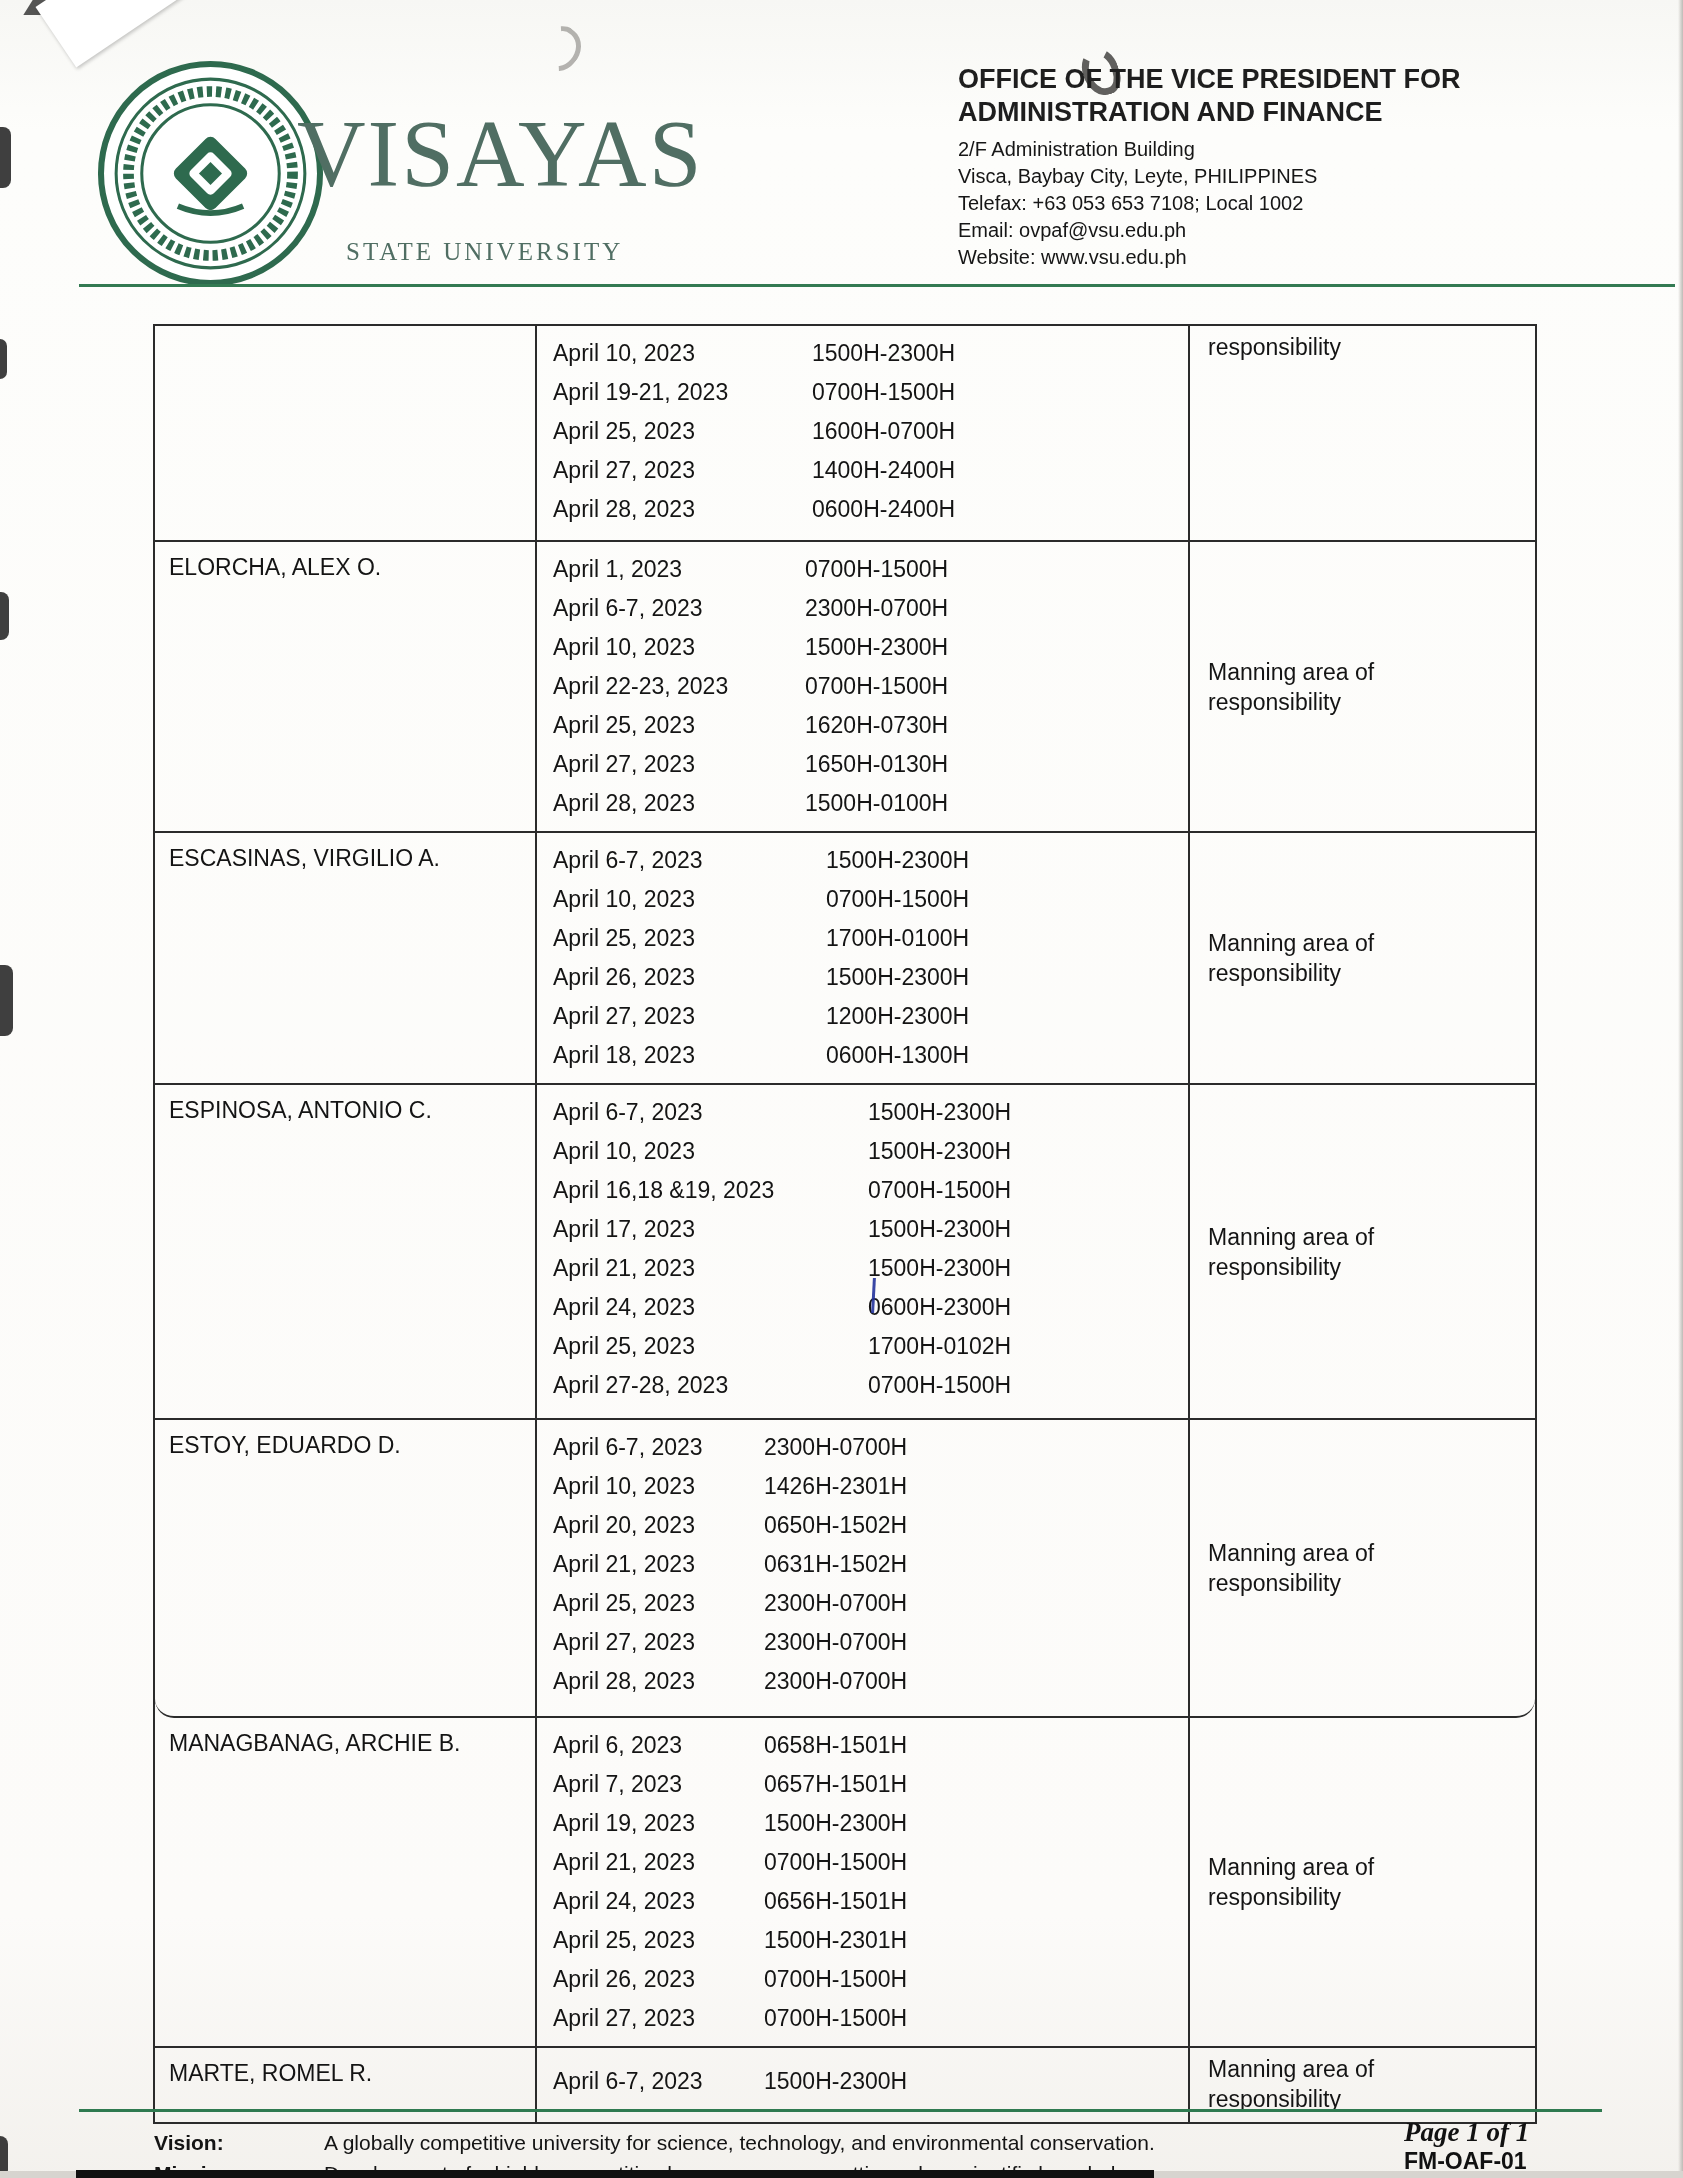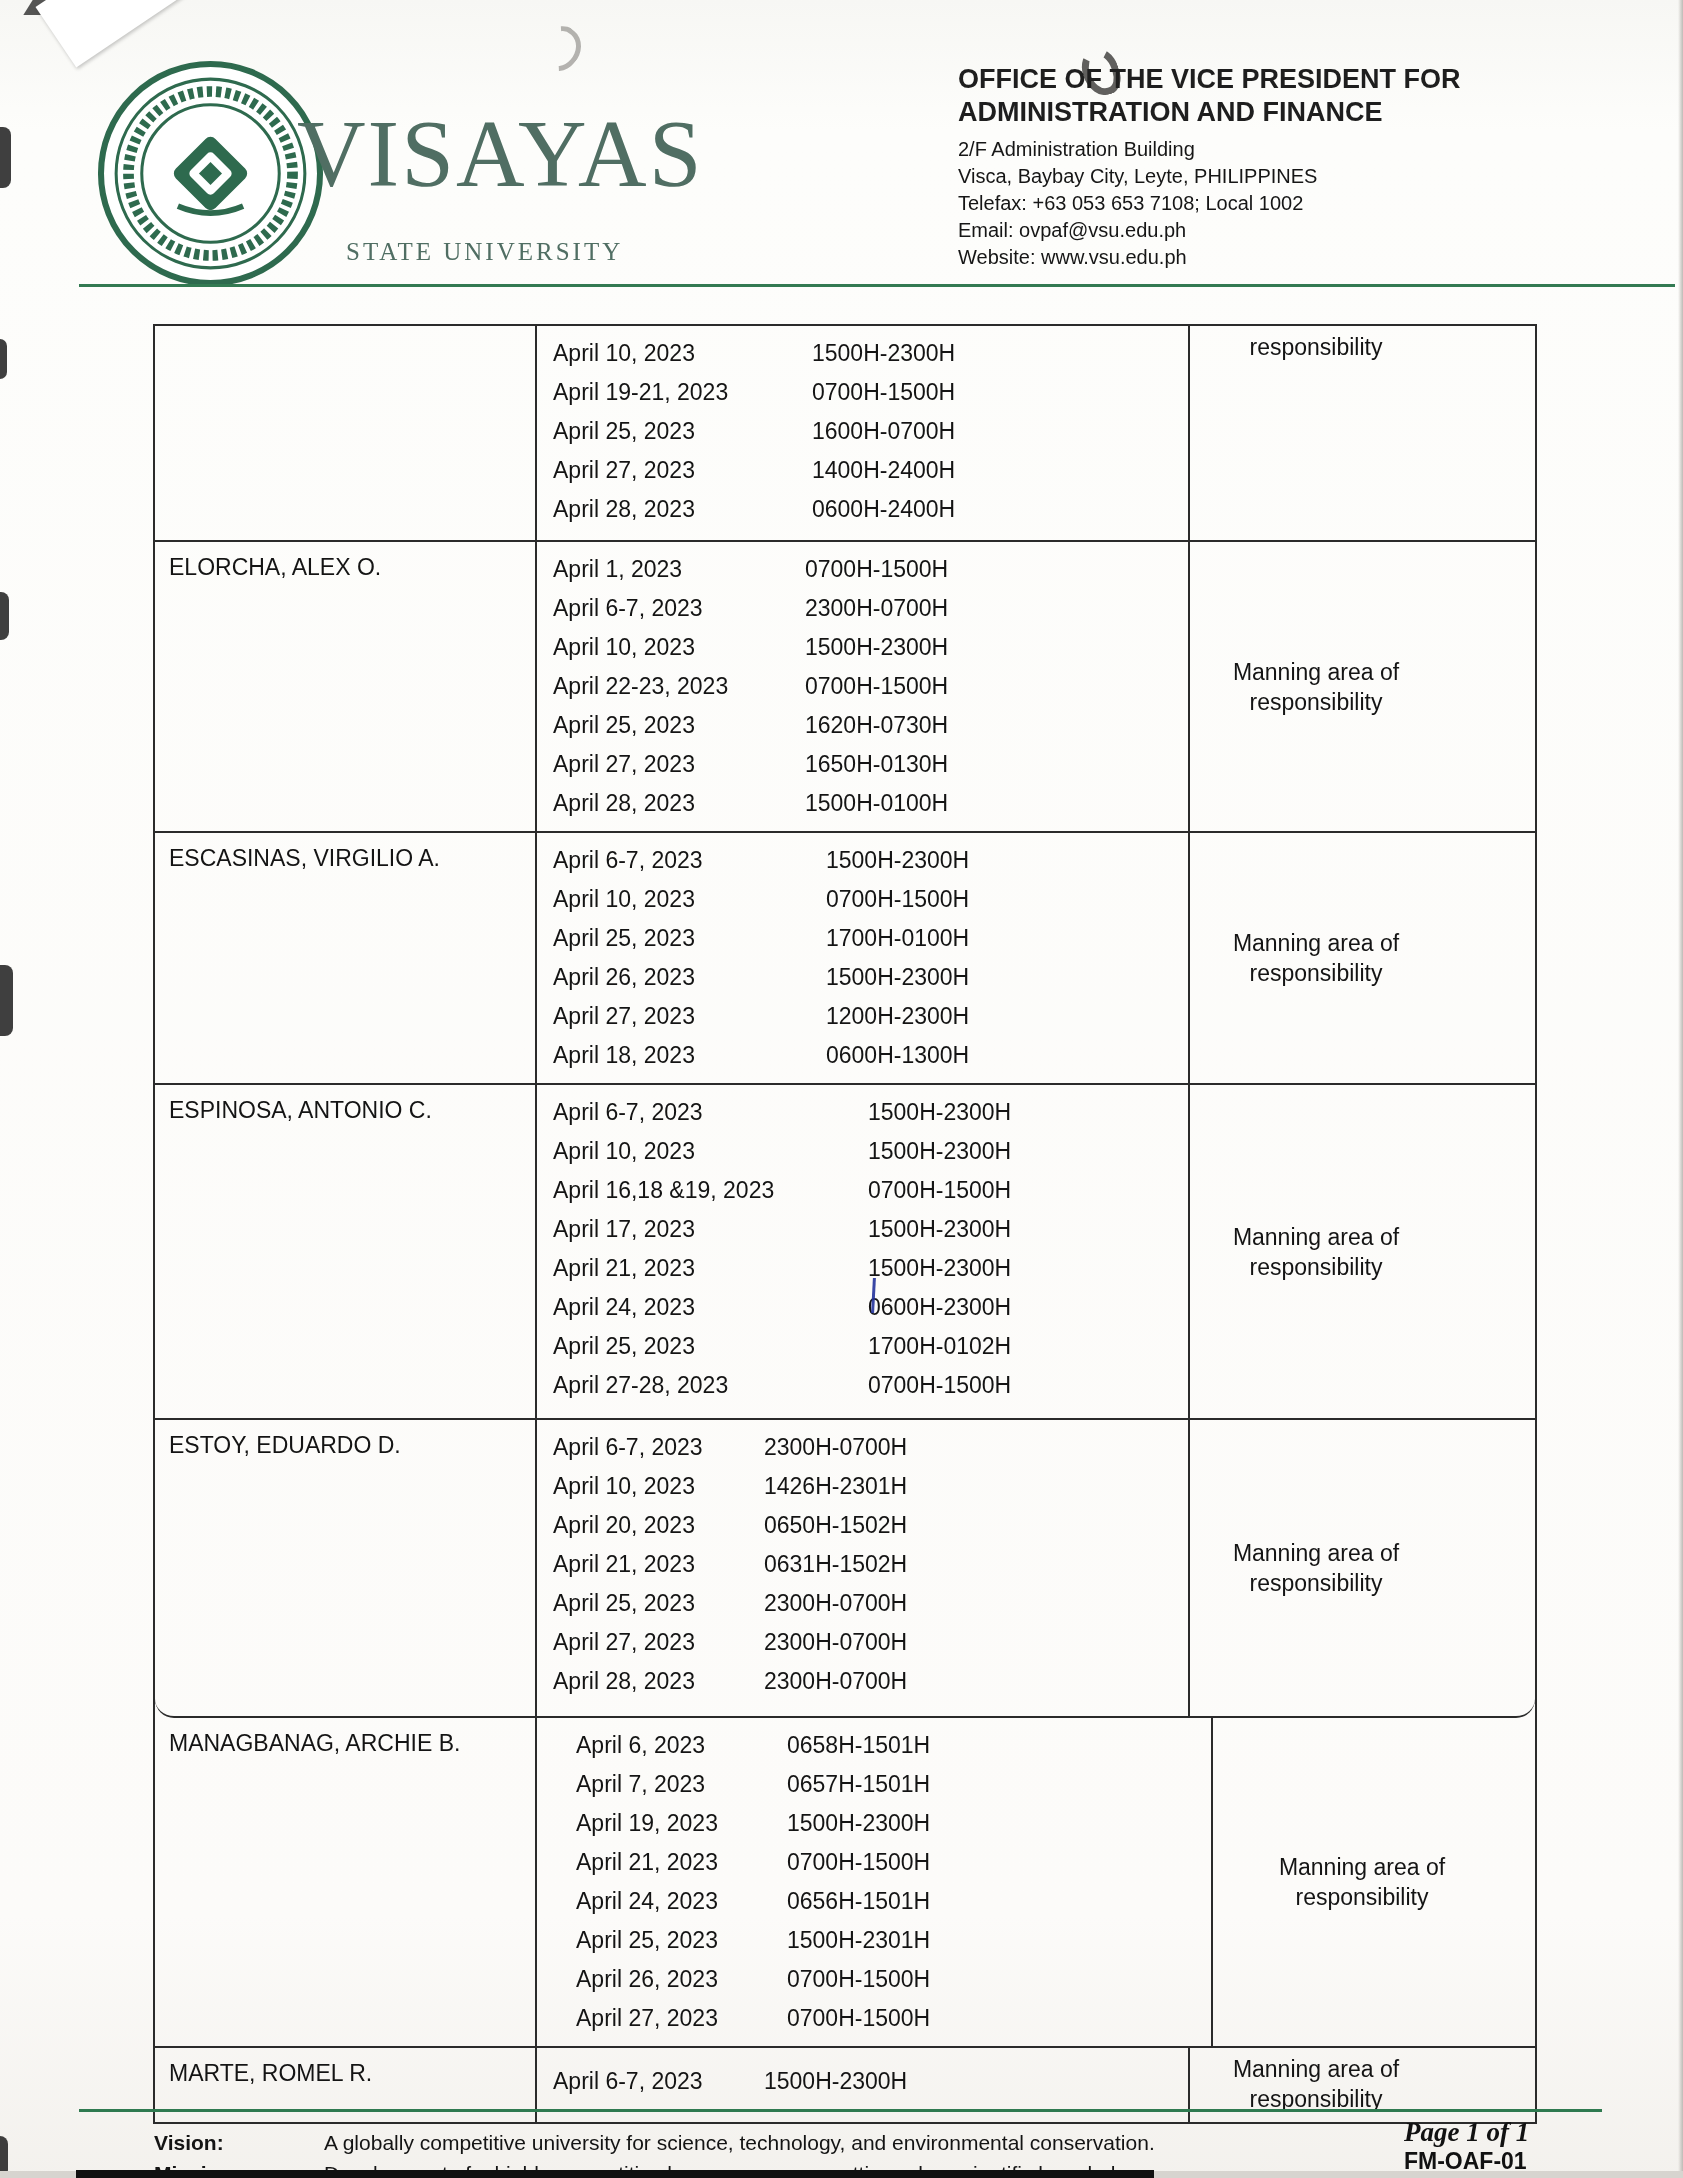--- a/index.html
+++ b/index.html
@@ -43,28 +43,28 @@
     border:2px solid #2b2b2b; background:transparent;
   }
   .trow { display:grid; grid-template-columns:382px 653px 1fr; border-bottom:2px solid #2b2b2b; }
   .trow:last-child { border-bottom:none; }
   .cell { font-size:23px; color:#141414; }
   .name-cell { border-right:2px solid #2b2b2b; padding:10px 38px 4px 14px; line-height:31px; }
   .sched-cell { border-right:2px solid #2b2b2b; padding:8px 10px 8px 16px; }
   .sched-line { display:flex; line-height:39px; white-space:nowrap; }
   .sched-date { flex:none; }
   .remark-cell { padding:8px 12px 8px 18px; display:flex; align-items:center; line-height:30px; }
-  .remark-text { width:216px;text-align:center; }
+  .remark-text { width:216px; }
 
   .trow:nth-child(1){ min-height:216px; } .trow:nth-child(1) .sched-date{ width:259px; }
   .trow:nth-child(2){ min-height:284px; } .trow:nth-child(2) .sched-date{ width:252px; }
   .trow:nth-child(3){ min-height:247px; } .trow:nth-child(3) .sched-date{ width:273px; }
   .trow:nth-child(4){ min-height:335px; } .trow:nth-child(4) .sched-date{ width:315px; }
   .trow:nth-child(5){ min-height:298px;border-radius:19px; } .trow:nth-child(5) .sched-date{ width:211px; }
-  .trow:nth-child(6){ min-height:329px;gap:23px; } .trow:nth-child(6) .sched-date{ width:211px; }
+  .trow:nth-child(6){ min-height:329px; } .trow:nth-child(6) .sched-date{ width:211px; }
   .trow:nth-child(7){ min-height:63px;  } .trow:nth-child(7) .sched-date{ width:211px; }
   .trow:first-child .remark-cell, .trow:last-child .remark-cell { align-items:flex-start; padding-top:6px; }
   .trow:last-child .sched-cell { padding-top:14px; }
 
   
   .footer-rule { position:absolute; left:79px; top:2109px; width:1523px; height:3px; background:#2f7a50; }
   .footer-row { position:absolute; left:106px; display:flex; font-size:21px; color:#141414; width:1089px;margin-left:48px; }
   .footer-label { font-weight:bold; width:170px; flex:none; }
   .vision-row { top:2131px; }
   .mission-row { top:2162px; }

